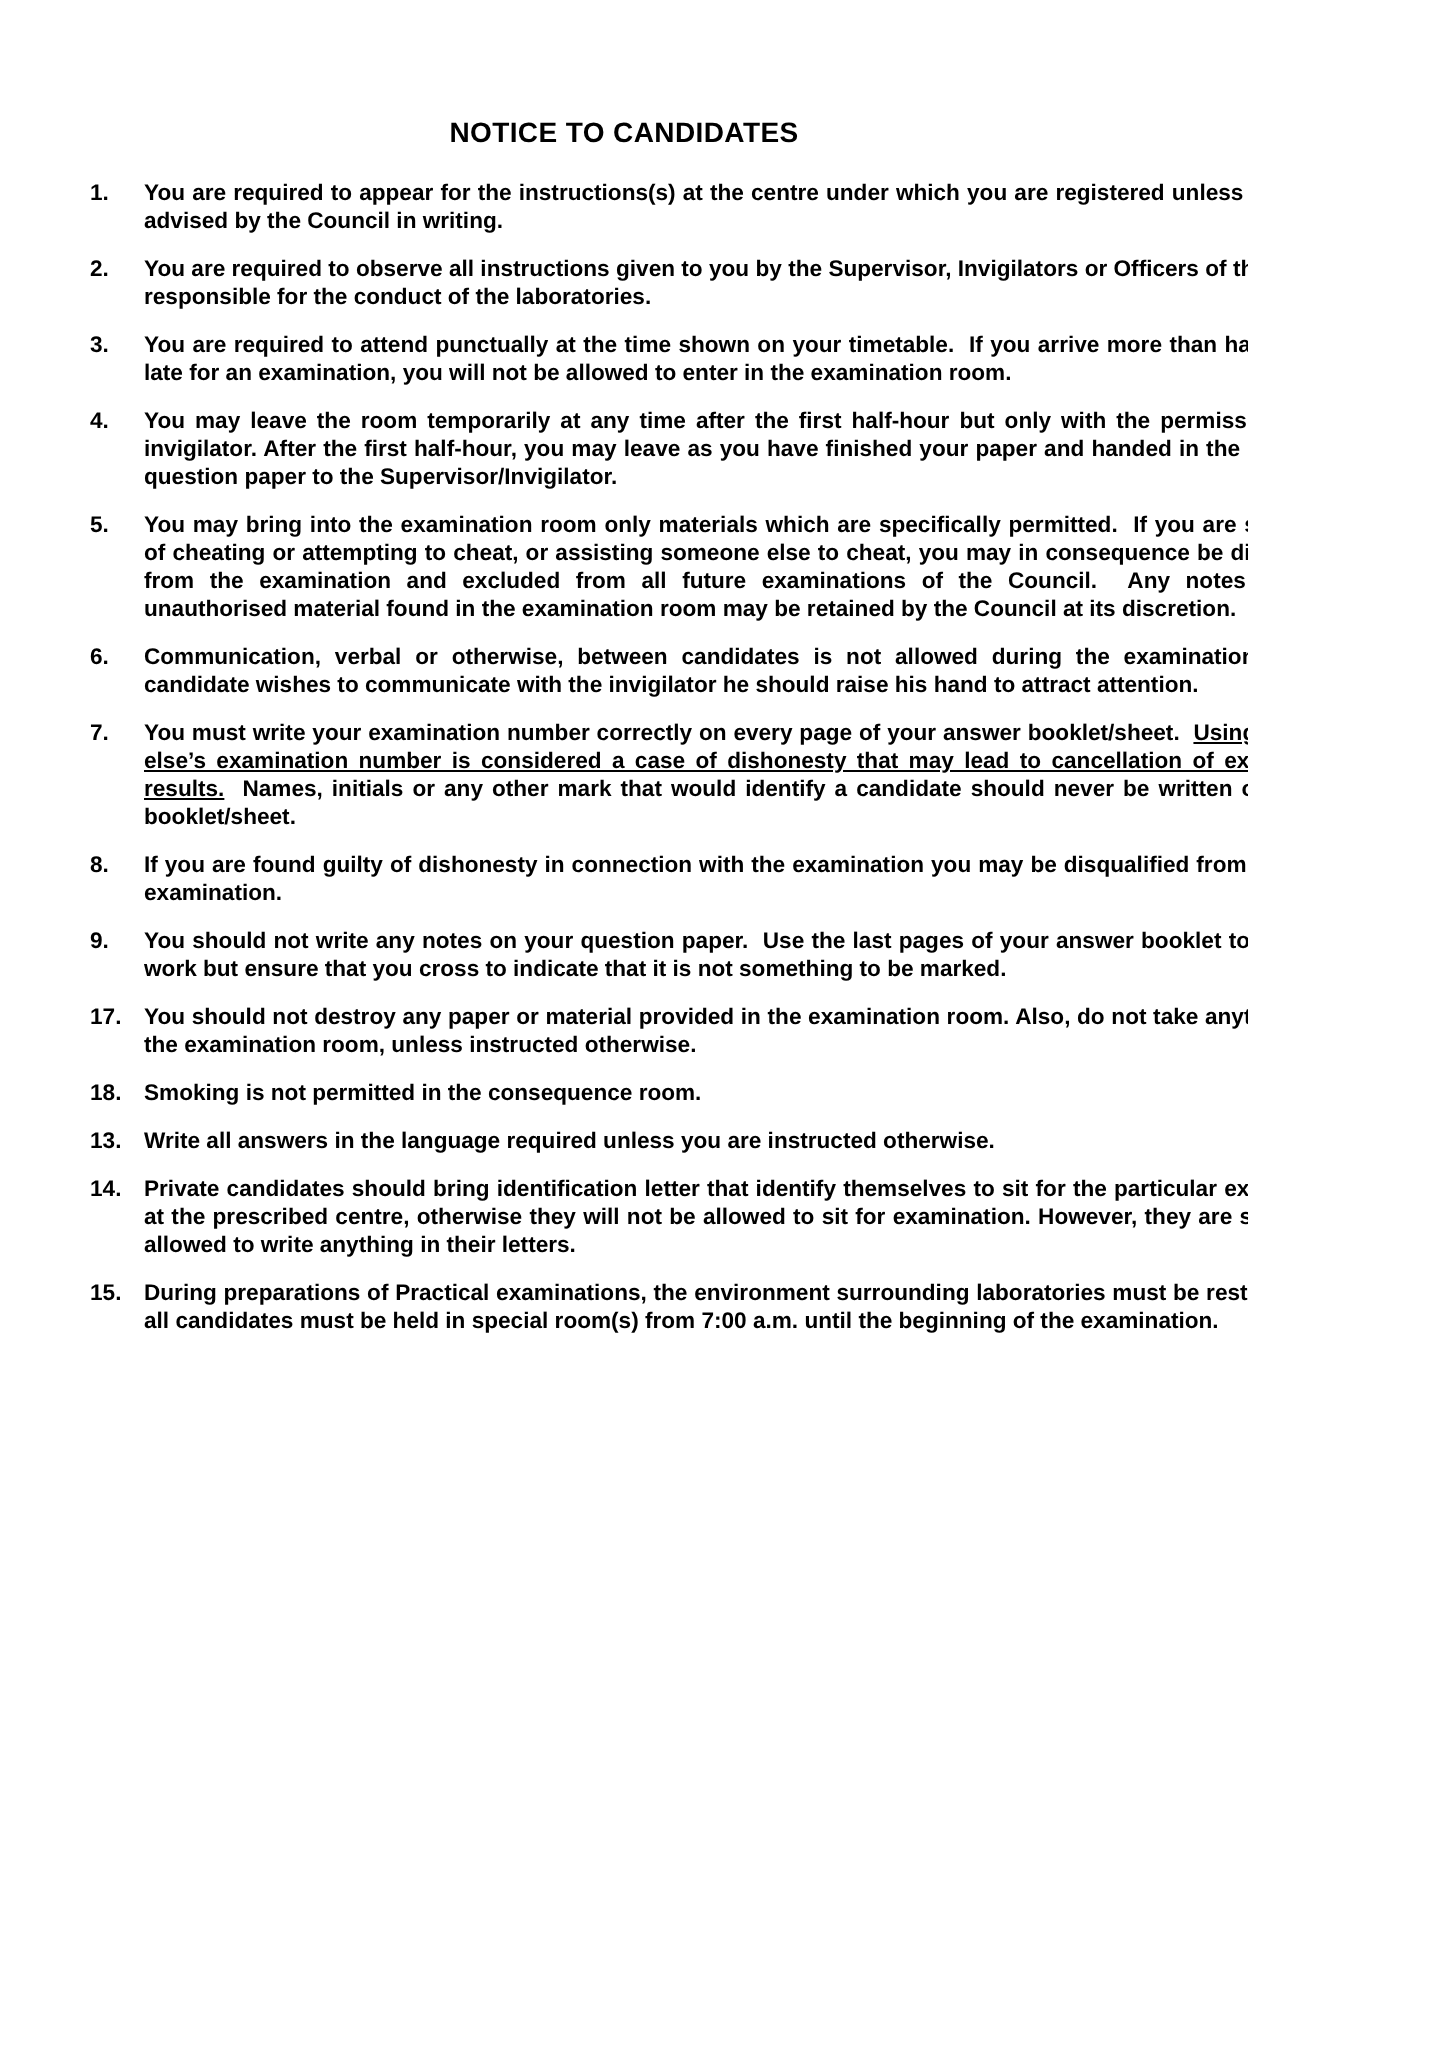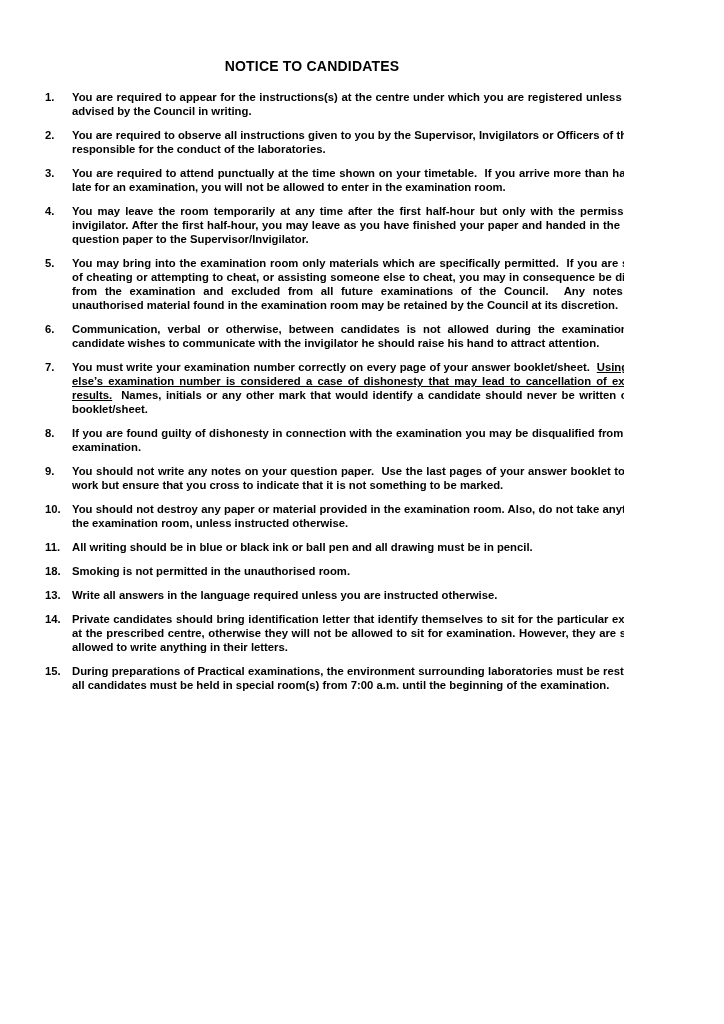--- a/index.html
+++ b/index.html
@@ -66,20 +66,19 @@
   <ol class="notice-list" id="notice-list">
       <li class="notice-item"><span class="item-number">1.</span><span class="item-text"><span class="plain">You are required to appear for the instructions(s) at the centre under which you are registered unless otherwise advised by the Council in writing.</span></span></li>
       <li class="notice-item"><span class="item-number">2.</span><span class="item-text"><span class="plain">You are required to observe all instructions given to you by the Supervisor, Invigilators or Officers of the Council responsible for the conduct of the laboratories.</span></span></li>
       <li class="notice-item"><span class="item-number">3.</span><span class="item-text"><span class="plain">You are required to attend punctually at the time shown on your timetable.  If you arrive more than half an hour late for an examination, you will not be allowed to enter in the examination room.</span></span></li>
       <li class="notice-item"><span class="item-number">4.</span><span class="item-text"><span class="plain">You may leave the room temporarily at any time after the first half-hour but only with the permission of the invigilator. After the first half-hour, you may leave as you have finished your paper and handed in the script and question paper to the Supervisor/Invigilator.</span></span></li>
       <li class="notice-item"><span class="item-number">5.</span><span class="item-text"><span class="plain">You may bring into the examination room only materials which are specifically permitted.  If you are suspected of cheating or attempting to cheat, or assisting someone else to cheat, you may in consequence be disqualified from the examination and excluded from all future examinations of the Council.  Any notes or other unauthorised material found in the examination room may be retained by the Council at its discretion.</span></span></li>
       <li class="notice-item"><span class="item-number">6.</span><span class="item-text"><span class="plain">Communication, verbal or otherwise, between candidates is not allowed during the examination.  If any candidate wishes to communicate with the invigilator he should raise his hand to attract attention.</span></span></li>
       <li class="notice-item"><span class="item-number">7.</span><span class="item-text"><span class="plain">You must write your examination number correctly on every page of your answer booklet/sheet.  </span><span class="underline">Using anybody else’s examination number is considered a case of dishonesty that may lead to cancellation of examination results.</span><span class="plain">  Names, initials or any other mark that would identify a candidate should never be written on answer booklet/sheet.</span></span></li>
       <li class="notice-item"><span class="item-number">8.</span><span class="item-text"><span class="plain">If you are found guilty of dishonesty in connection with the examination you may be disqualified from the entire examination.</span></span></li>
       <li class="notice-item"><span class="item-number">9.</span><span class="item-text"><span class="plain">You should not write any notes on your question paper.  Use the last pages of your answer booklet to do rough work but ensure that you cross to indicate that it is not something to be marked.</span></span></li>
-      <li class="notice-item"><span class="item-number">10.</span><span class="item-text"><span class="plain">You should not destroy any paper or material provided in the examination room. Also, do not take anything from the examination room, unless instructed otherwise.</span></span></li>
-      <li class="notice-item"><span class="item-number">11.</span><span class="item-text"><span class="plain">All writing should be in blue or black ink or ball pen and all drawing must be in pencil.</span></span></li>
-      <li class="notice-item"><span class="item-number">18.</span><span class="item-text"><span class="plain">Smoking is not permitted in the unauthorised room.</span></span></li>
+      <li class="notice-item"><span class="item-number">17.</span><span class="item-text"><span class="plain">You should not destroy any paper or material provided in the examination room. Also, do not take anything from the examination room, unless instructed otherwise.</span></span></li>
+      <li class="notice-item"><span class="item-number">18.</span><span class="item-text"><span class="plain">Smoking is not permitted in the consequence room.</span></span></li>
       <li class="notice-item"><span class="item-number">13.</span><span class="item-text"><span class="plain">Write all answers in the language required unless you are instructed otherwise.</span></span></li>
       <li class="notice-item"><span class="item-number">14.</span><span class="item-text"><span class="plain">Private candidates should bring identification letter that identify themselves to sit for the particular examination at the prescribed centre, otherwise they will not be allowed to sit for examination. However, they are strictly not allowed to write anything in their letters.</span></span></li>
       <li class="notice-item"><span class="item-number">15.</span><span class="item-text"><span class="plain">During preparations of Practical examinations, the environment surrounding laboratories must be restricted and all candidates must be held in special room(s) from 7:00 a.m. until the beginning of the examination.</span></span></li>
     </ol>
 </div>
 
 </body></html>

